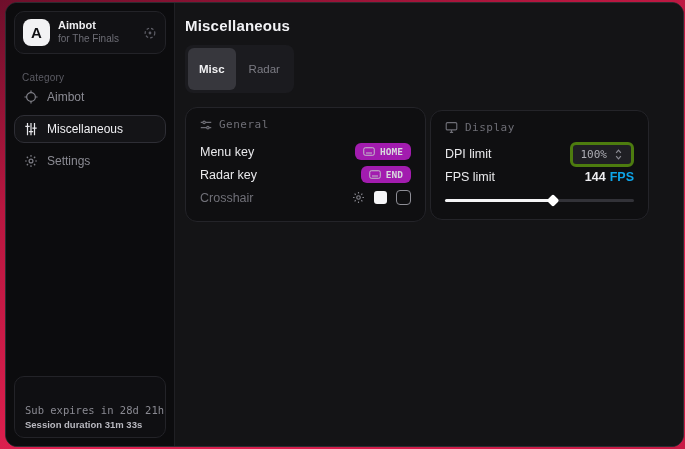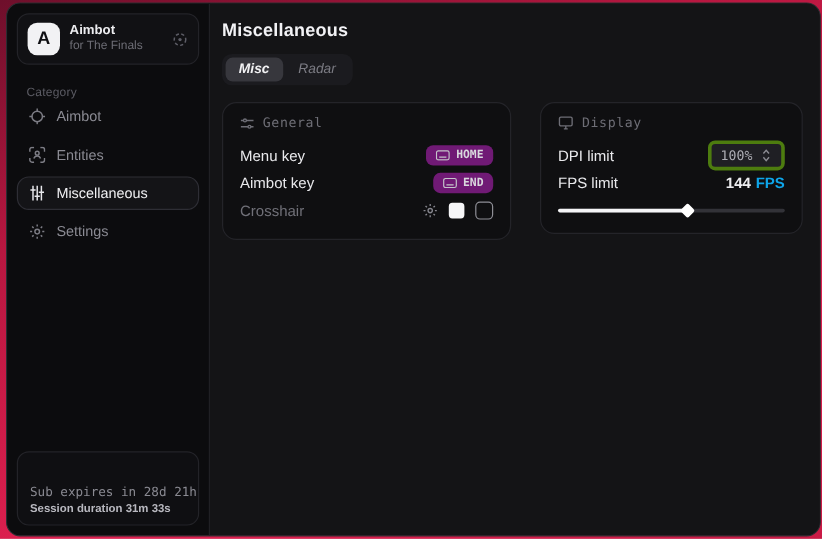--- a/index.html
+++ b/index.html
@@ -59,45 +59,45 @@
   }
   .sub-line2 { font-size:9.5px; color:#b9b9c0; font-weight:bold; margin-top:3px; }
   
   .main { flex:1; background:#141416; padding:14px 14px 0 10px; position:relative; }
   .page-title { font-size:15px; font-weight:bold; color:#f2f2f5; letter-spacing:.2px; }
   .tabs {
     display:inline-flex; margin-top:11px; background:#1b1b1f; border-radius:8px;
     padding:3px; gap:2px;
   }
   .tab {
-    font-size:11.5px; padding:4px 11px; border-radius:6px; color:#7c7c84; cursor:pointer;font-style:italic;
+    font-size:11.5px; padding:15px 11px; border-radius:6px; color:#7c7c84; cursor:pointer;
   }
   .tab.active { background:#37373d; color:#f2f2f4; font-weight:bold; }
-  .panels { display:flex; gap:24px; margin-top:14px; align-items:flex-start; }
+  .panels { display:flex; gap:4px; margin-top:14px; align-items:center; }
   .panel {
     background:#0f0f11; border:1px solid #242429; border-radius:12px;
     padding:10px 14px 12px 14px;
   }
   .panel-general { width:241px; }
   .panel-display { width:219px; }
   .panel-header {
     display:flex; align-items:center; gap:7px; color:#6e6e76;
     font-family:"DejaVu Sans Mono", monospace; font-size:11px; letter-spacing:.5px;
     margin-bottom:9px;
   }
   .panel-header .picon { display:flex; color:#6e6e76; }
   .row {
     display:flex; align-items:center; justify-content:space-between;
     height:23px;
   }
   .row-label { font-size:12.5px; font-weight:normal; color:#e9e9ec; }
   .row-label.muted { color:#707078; }
   .keybind {
     display:inline-flex; align-items:center; gap:5px;
-    background:#701a75; border-radius:6px; padding:3px 8px;
+    background:#a21caf; border-radius:6px; padding:3px 8px;
     font-family:"DejaVu Sans Mono", monospace; font-size:9.5px; font-weight:bold;
     color:#d8d8dd; cursor:pointer; border:none;margin-left:40px;
   }
   .keybind .kicon { display:flex; color:#c4c4ca; }
   .crosshair-controls { display:flex; align-items:center; gap:9px; }
   .gear-btn { display:flex; color:#84848c; cursor:pointer; }
   .swatch { width:13px; height:13px; border-radius:3px; background:#f6f6f8; cursor:pointer; }
   .checkbox {
     width:15px; height:15px; border:1.5px solid #8e8e96; border-radius:4px;
     background:transparent; cursor:pointer;
@@ -155,33 +155,20 @@
             <circle cx="8" cy="8" r="5"></circle>
             <line x1="8" y1="0.5" x2="8" y2="3.5"></line>
               <line x1="8" y1="12.5" x2="8" y2="15.5"></line>
             <line x1="0.5" y1="8" x2="3.5" y2="8"></line>
               <line x1="12.5" y1="8" x2="15.5" y2="8"></line>
           </svg>
         </span>
         <span>Aimbot</span>
       </div>
 
-      <div class="nav-item">
-        <span class="nicon">
-          <svg width="14" height="14" viewBox="0 0 16 16" fill="none" stroke="currentColor" stroke-width="1.4">
-            <path d="M1 5V3a2 2 0 0 1 2-2h2"></path>
-              <path d="M11 1h2a2 2 0 0 1 2 2v2"></path>
-            <path d="M15 11v2a2 2 0 0 1-2 2h-2"></path>
-              <path d="M5 15H3a2 2 0 0 1-2-2v-2"></path>
-            <circle cx="8" cy="6.5" r="1.8"></circle>
-              <path d="M4.8 11.5c.6-1.6 1.8-2.3 3.2-2.3s2.6.7 3.2 2.3"></path>
-          </svg>
-        </span>
-        <span>Entities</span>
-      </div>
 
       <div class="nav-item active">
         <span class="nicon">
           <svg width="14" height="14" viewBox="0 0 16 16" fill="none" stroke="currentColor" stroke-width="1.4">
             <line x1="4" y1="1" x2="4" y2="15"></line>
               <line x1="1.5" y1="5" x2="6.5" y2="5"></line>
             <line x1="8" y1="1" x2="8" y2="15"></line>
               <line x1="5.5" y1="11" x2="10.5" y2="11"></line>
             <line x1="12" y1="1" x2="12" y2="15"></line>
               <line x1="9.5" y1="7" x2="14.5" y2="7"></line>
@@ -240,21 +227,21 @@
               <svg width="12" height="9" viewBox="0 0 16 12" fill="none" stroke="currentColor" stroke-width="1.3">
                 <rect x="1" y="1" width="14" height="10" rx="2"></rect>
                 <path d="M4 4h.01M7 4h.01M10 4h.01M12.5 4h.01M4 8h8"></path>
               </svg>
             </span>
             <span>HOME</span>
           </button>
         </div>
 
         <div class="row">
-          <span class="row-label">Aimbot key</span>
+          <span class="row-label">Radar key</span>
           <button class="keybind">
             <span class="kicon">
               <svg width="12" height="9" viewBox="0 0 16 12" fill="none" stroke="currentColor" stroke-width="1.3">
                 <rect x="1" y="1" width="14" height="10" rx="2"></rect>
                 <path d="M4 4h.01M7 4h.01M10 4h.01M12.5 4h.01M4 8h8"></path>
               </svg>
             </span>
             <span>END</span>
           </button>
         </div>

